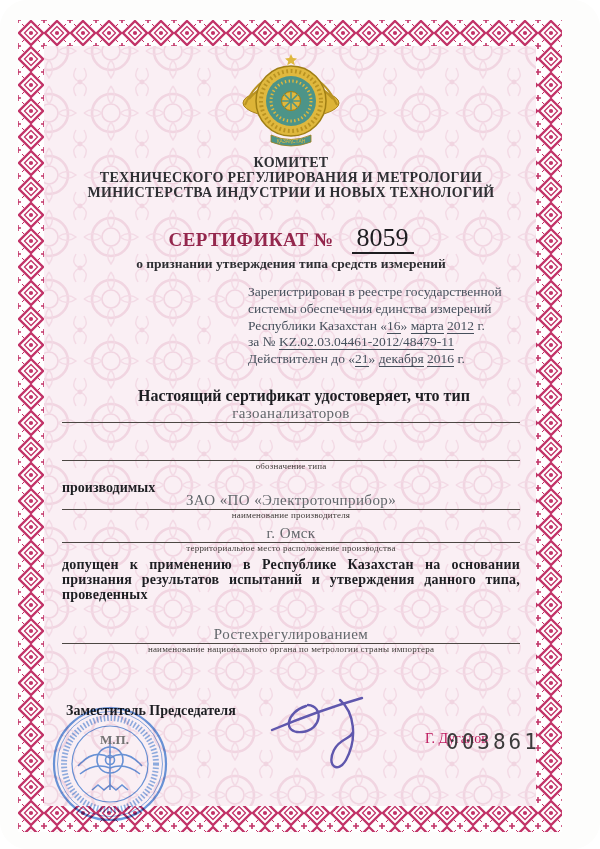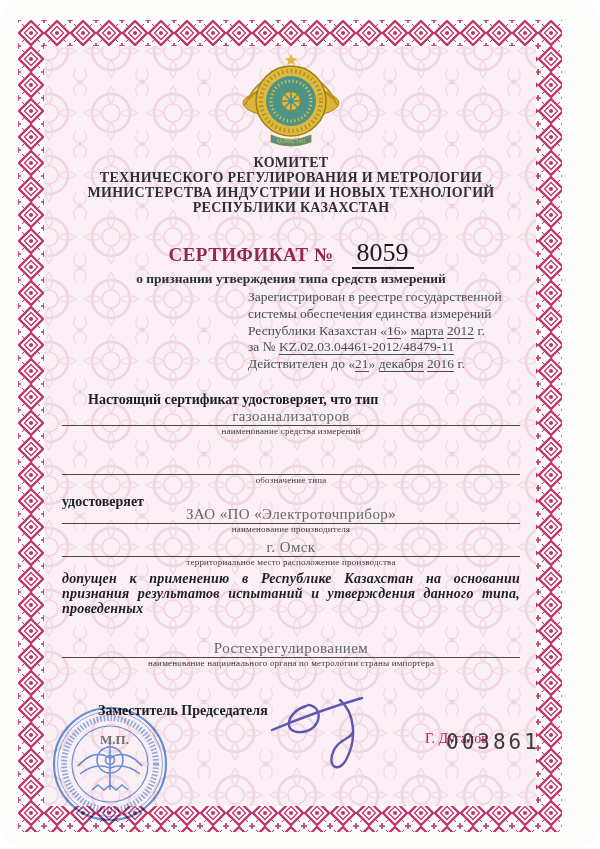--- a/index.html
+++ b/index.html
@@ -12,41 +12,41 @@
 
   .emblem-wrap{text-align:center;margin-top:3px;height:101px;}
   .header{margin-top:5px;text-align:center;color:#2e2f33;font-weight:bold;
           font-size:14px;line-height:15px;letter-spacing:.3px;}
   .title-row{margin-top:23px;text-align:center;white-space:nowrap;}
   .title-label{color:#94274d;font-weight:bold;font-size:19px;letter-spacing:.5px;}
   .title-number{color:#1d1d20;font-size:26px;font-weight:normal;
                 border-bottom:2px solid #1d1d20;padding:0 5px;margin-left:14px;}
   .subtitle{margin-top:3px;text-align:center;color:#2e2f33;font-weight:bold;font-size:13.5px;}
 
-  .reg-block{margin-top:2px;margin-left:186px;color:#46505c;font-size:13.5px;line-height:16.8px;}
+  .reg-block{margin-top:12px;margin-left:186px;color:#46505c;font-size:13.5px;line-height:16.8px;}
   .reg-block .u{border-bottom:1px solid #46505c;}
 
-  .statement{margin-top:19px;font-size:14px;font-weight:bold;color:#1d1e22;text-indent:26px;}
+  .statement{margin-top:19px;font-size:16px;font-weight:bold;color:#1d1e22;text-indent:26px;text-align:center;}
 
   .field{margin:0;}
   .fvalue{display:flex;align-items:flex-end;justify-content:center;
           border-bottom:1.4px solid #4c4743;color:#62676b;font-size:15px;letter-spacing:.4px;}
   .fcaption{text-align:center;font-size:9px;line-height:11px;color:#3e3a37;letter-spacing:.2px;}
 
   .v-instrument{height:17px;}
   .v-empty{height:29px;margin-top:8px;}
   .v-type{height:25px;margin-top:6px;}
   .produced{margin-top:8px;font-size:14px;line-height:15px;font-weight:bold;color:#1d1e22;}
   .v-manufacturer{height:14px;}
   .v-location{height:17px;margin-top:4px;}
   .paragraph{margin-top:3px;font-size:14px;line-height:15px;font-weight:bold;color:#1d1e22;
-             text-align:justify;text-align-last:justify;letter-spacing:.2px;font-style:italic;}
+             text-align:justify;text-align-last:justify;letter-spacing:.2px;}
   .v-organ{height:17px;margin-top:24px;}
 
-  .sig-position{position:absolute;left:80px;top:683px;font-size:14px;font-weight:bold;color:#1d1e22;z-index:3;}
+  .sig-position{position:absolute;left:48px;top:683px;font-size:14px;font-weight:bold;color:#1d1e22;z-index:3;}
   .sig-name{position:absolute;left:407px;top:683px;font-size:14px;font-weight:normal;color:#be185d;z-index:3;margin-top:28px;}
   .sig-scribble{position:absolute;left:250px;top:672px;z-index:4;}
   .stamp{position:absolute;left:32px;top:680px;z-index:4;mix-blend-mode:multiply;}
   .mp-label{position:absolute;left:82px;top:712px;font-size:13px;font-weight:bold;color:#737373;z-index:5;}
   .serial{position:absolute;left:428px;top:710px;z-index:3;
           font-family:"DejaVu Sans Mono", monospace;font-size:21px;letter-spacing:3px;color:#3b3b3b;}
 </style>
 </head>
 <body>
 
@@ -99,53 +99,51 @@
             <path d="M50 5 l1.8 4 4.2 .4 -3.2 2.8 1 4.1 -3.8 -2.2 -3.8 2.2 1 -4.1 -3.2 -2.8 4.2 -.4 Z" fill="#dfb83e"></path>
             <path d="M30 86 Q50 95 70 86 L70 93 Q50 101 30 93 Z" fill="#4d9488" stroke="#a07f15" stroke-width=".8"></path>
             <text x="50" y="94" text-anchor="middle" font-size="5" fill="#dfb83e" font-family="Liberation Sans, sans-serif">ҚАЗАҚСТАН</text>
           </svg>
         </div>
 
         <div class="header">
           <div>КОМИТЕТ</div>
           <div>ТЕХНИЧЕСКОГО РЕГУЛИРОВАНИЯ И МЕТРОЛОГИИ</div>
           <div>МИНИСТЕРСТВА ИНДУСТРИИ И НОВЫХ ТЕХНОЛОГИЙ</div>
-          <div>РЕСПУБЛИКИ КАЗАХСТАН</div>
         </div>
 
         <div class="title-row">
           <span class="title-label">СЕРТИФИКАТ №</span>
           <span class="title-number">8059</span>
         </div>
         <div class="subtitle">о признании утверждения типа средств измерений</div>
 
         <div class="reg-block">
           <div>Зарегистрирован в реестре государственной</div>
           <div>системы обеспечения единства измерений</div>
           <div><span>Республики Казахстан «</span><span class="u">16</span><span>» </span><span class="u">марта</span><span> </span><span class="u">2012</span><span> г.</span></div>
           <div><span>за № </span><span class="u">KZ.02.03.04461-2012/48479-11</span></div>
           <div><span>Действителен до «</span><span class="u">21</span><span>» </span><span class="u">декабря</span><span> </span><span class="u">2016</span><span> г.</span></div>
         </div>
 
         <div class="statement">Настоящий сертификат удостоверяет, что тип</div>
 
         <div class="field">
           <div class="fvalue v-instrument">газоанализаторов</div>
-          <div class="fcaption">наименование средства измерений</div>
         </div>
 
         <div class="field">
           <div class="fvalue v-empty"></div>
         </div>
 
         <div class="field">
           <div class="fcaption">обозначение типа</div>
         </div>
 
-        <div class="produced">удостоверяет</div>
+        <div class="produced">производимых</div>
 
         <div class="field">
           <div class="fvalue v-manufacturer">ЗАО «ПО «Электроточприбор»</div>
           <div class="fcaption">наименование производителя</div>
         </div>
 
         <div class="field">
           <div class="fvalue v-location">г. Омск</div>
           <div class="fcaption">территориальное место расположение производства</div>
         </div>

